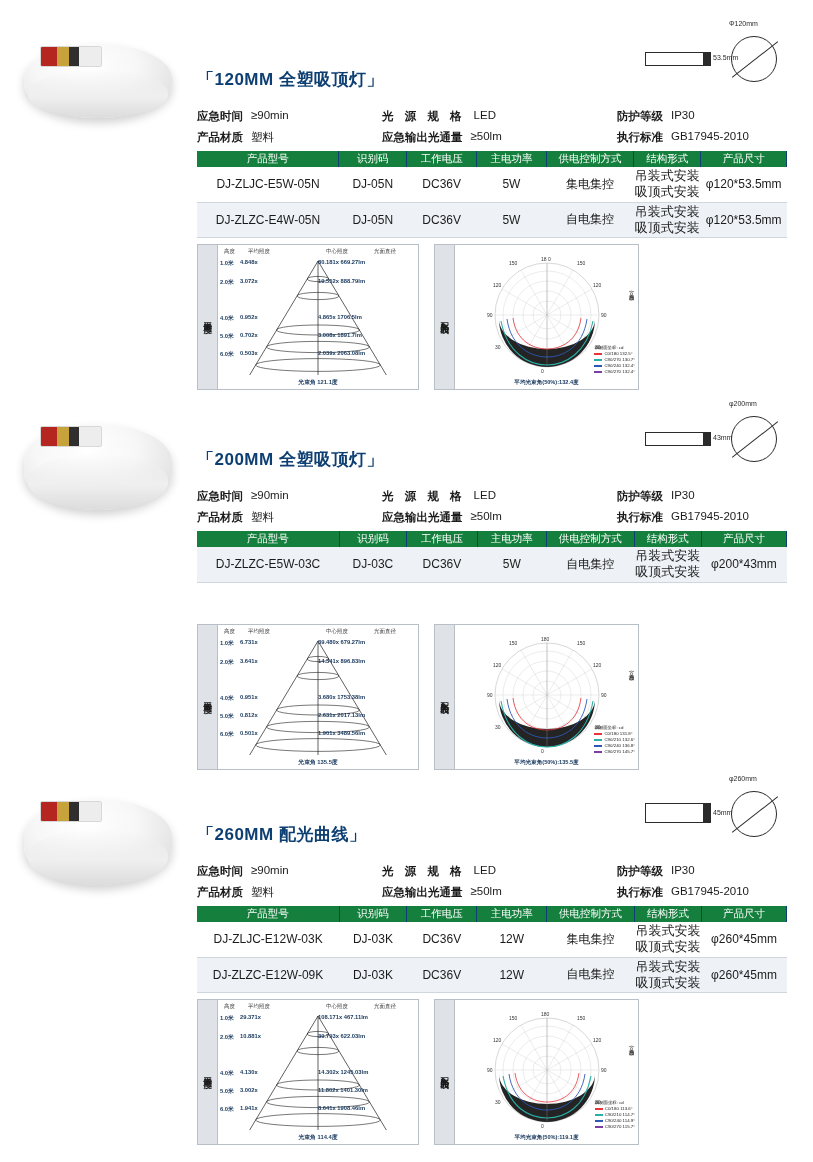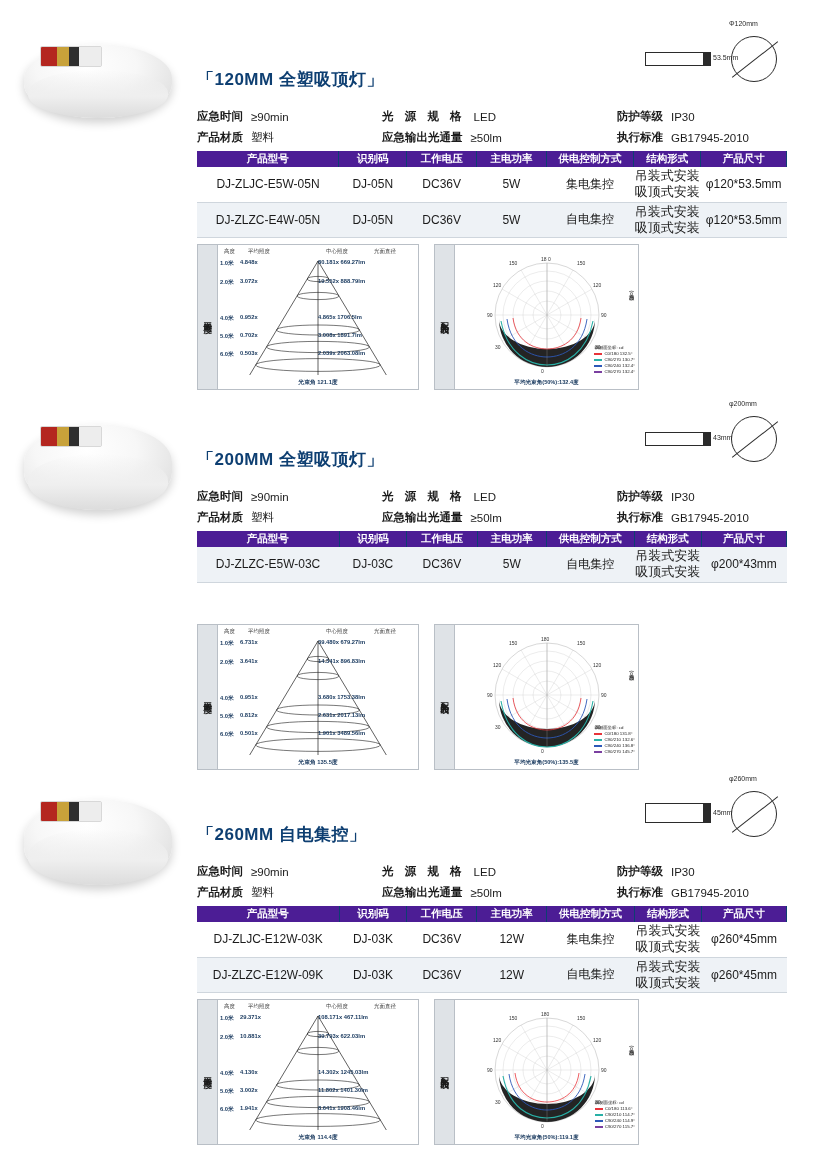--- a/index.html
+++ b/index.html
@@ -87,32 +87,32 @@
   
   .title {
     position: absolute; left: 197px; top: 48px;
     font-size: 17px; font-weight: bold; color: #0e3f72;
     letter-spacing: 0.5px;
   }
 
   
   .specs { position: absolute; left: 197px; top: 86px; width: 590px; font-size: 11.5px; }
   .spec-row { display: flex; height: 21px; align-items: center; }
-  .spec-cell { display: flex; align-items: center; }
+  .spec-cell { display: flex; align-items: flex-start; }
   .sc-a { width: 185px; }
   .sc-b { width: 235px; }
   .sc-c { width: 170px; }
   .spec-key { font-weight: bold; color: #1b1b1b; white-space: nowrap; }
   .spec-val { margin-left: 8px; color: #1b1b1b; white-space: nowrap; }
   .spaced { letter-spacing: 4px; }
 
   
   .tbl { position: absolute; left: 197px; top: 131px; width: 590px; border-collapse: collapse; font-size: 10.5px; }
   .tbl th {
-    background: #4c1d95; color: #ffffff; font-weight: bold;
+    background: #15803d; color: #ffffff; font-weight: normal;
     height: 15px; text-align: center; font-size: 10.5px;
     border-right: 1px solid #0e3f72;
   }
   .tbl td {
     text-align: center; height: 30px; color: #1b1b1b;
     border-bottom: 1px solid #cfd6dd; font-size: 12px;
   }
   .tbl tr.alt td { background: #eef2f6; }
   .tbl td.two-line { line-height: 1.25; font-size: 13px; }
   .col1 { width: 148px; }
@@ -593,21 +593,21 @@
       </div>
     </div>
 
     <div class="dim dim-3">
       <div class="dia-label">φ260mm</div>
       <div class="side side-tall"></div>
       <div class="h-label">45mm</div>
       <div class="circle"></div>
     </div>
 
-    <div class="title">「260MM 自电集控」</div>
+    <div class="title">「260MM 配光曲线」</div>
 
     <div class="specs">
       <div class="spec-row">
         <div class="spec-cell sc-a">
             <span class="spec-key">应急时间</span>
             <span class="spec-val">≥90min</span>
           </div>
         <div class="spec-cell sc-b">
             <span class="spec-key spaced">光 源 规 格</span>
             <span class="spec-val">LED</span>

